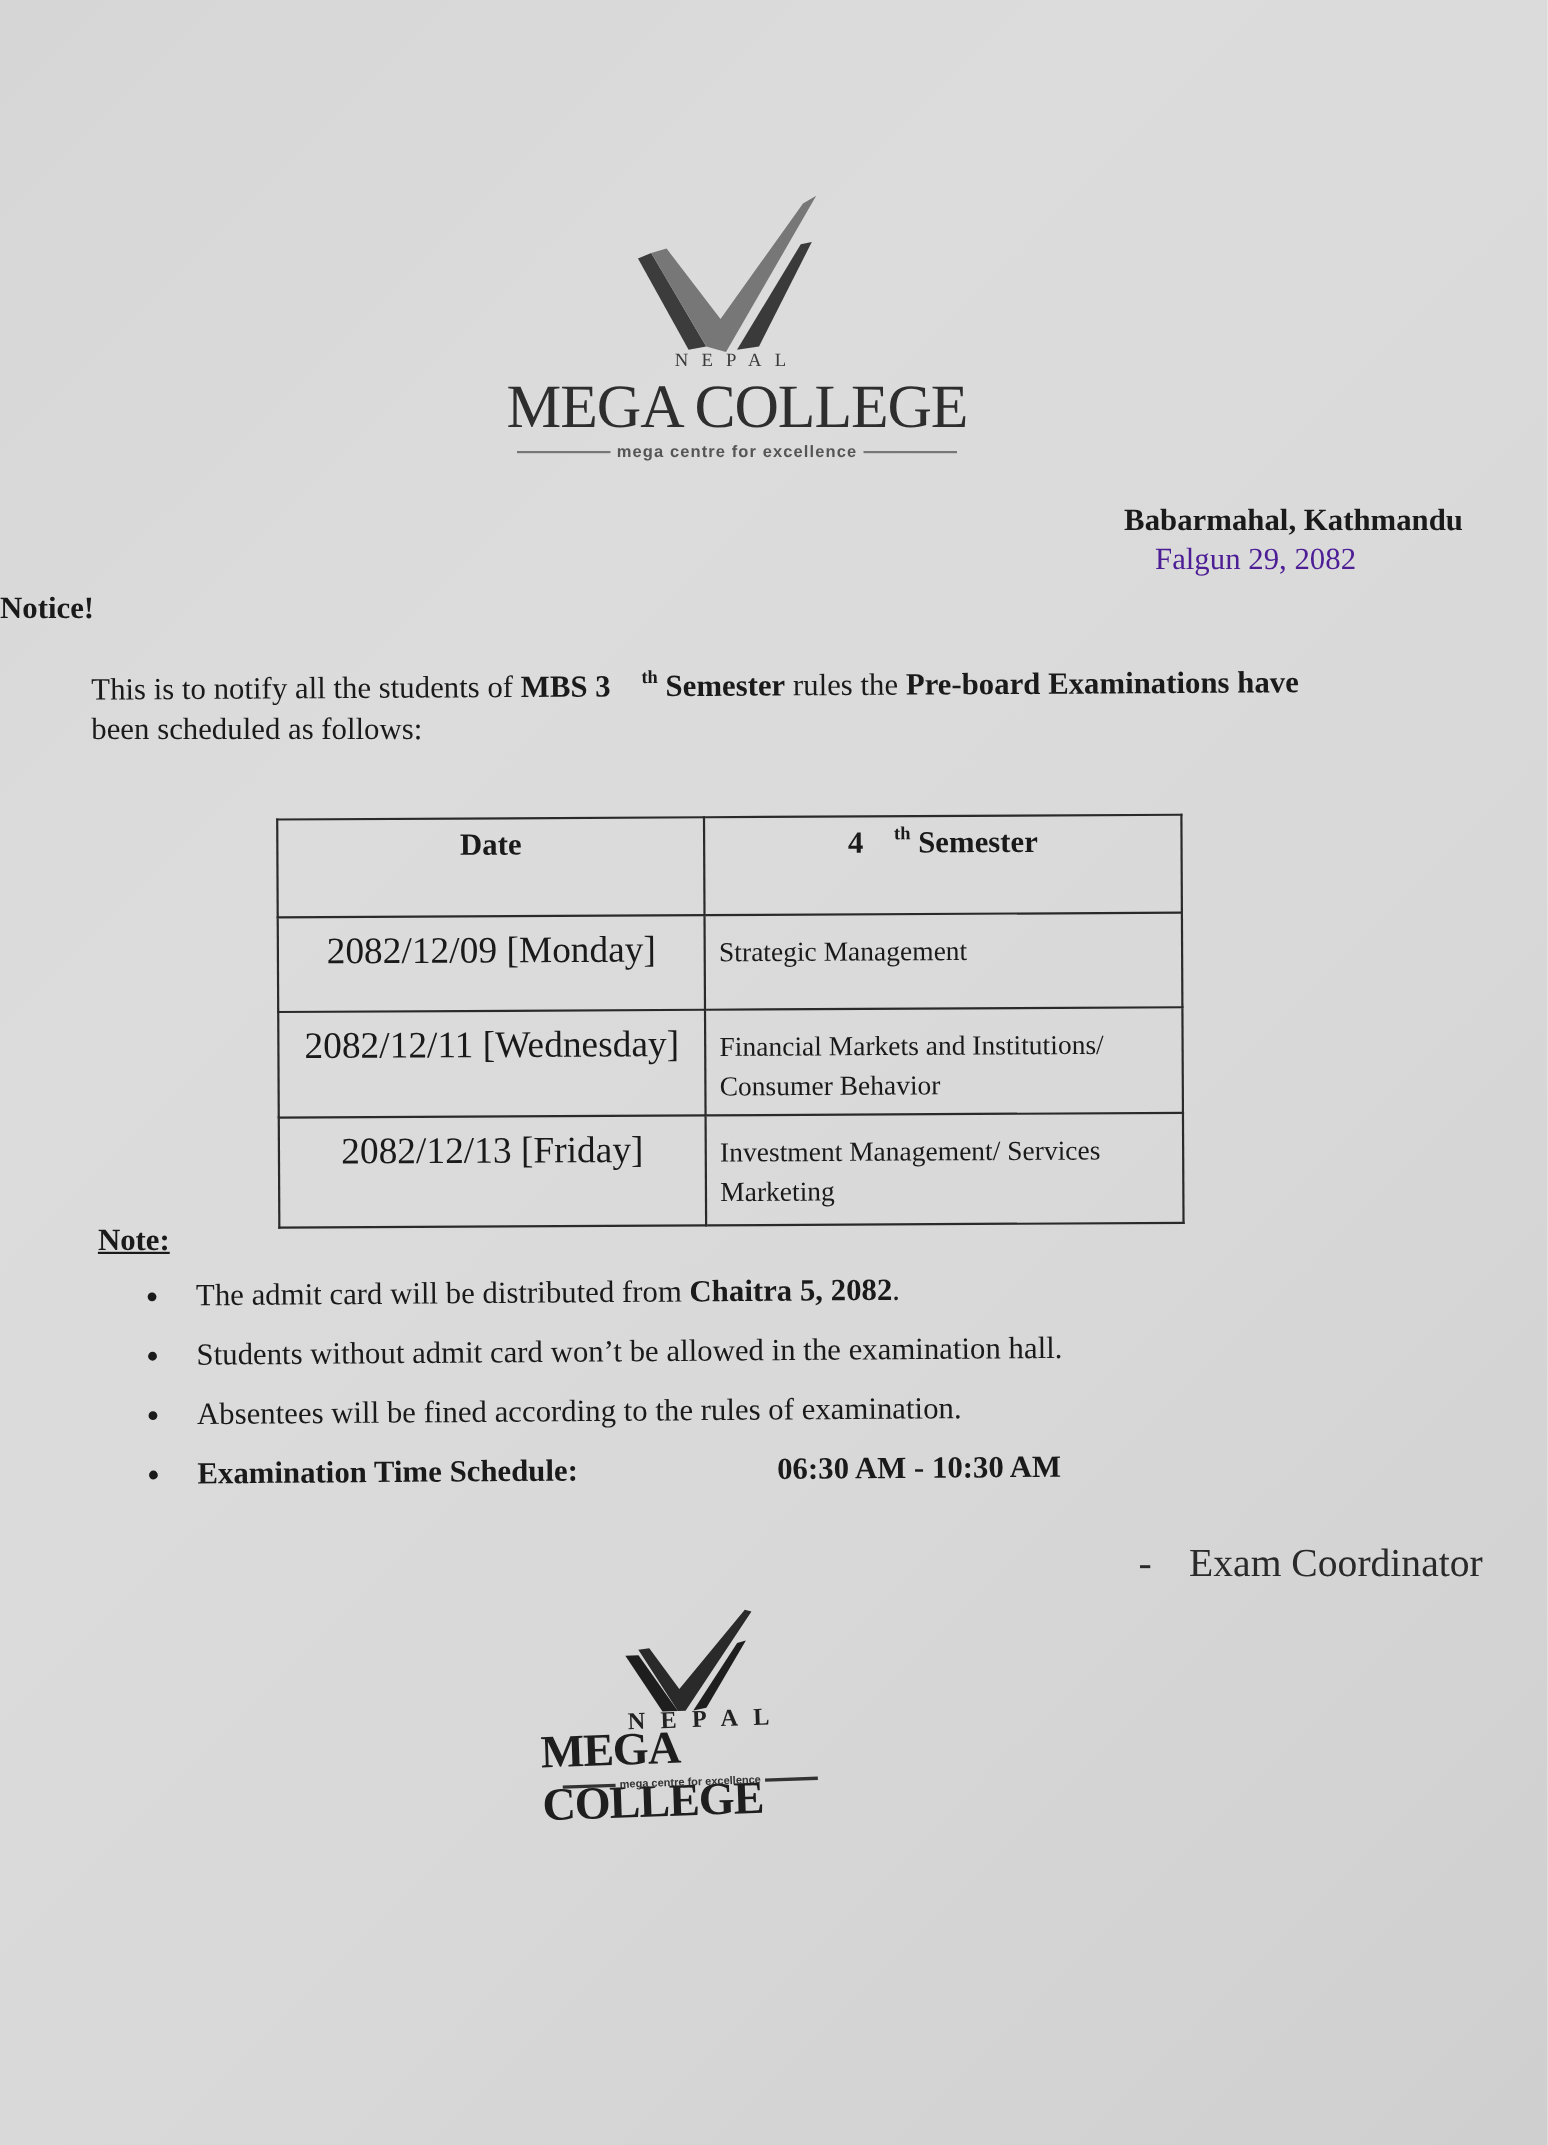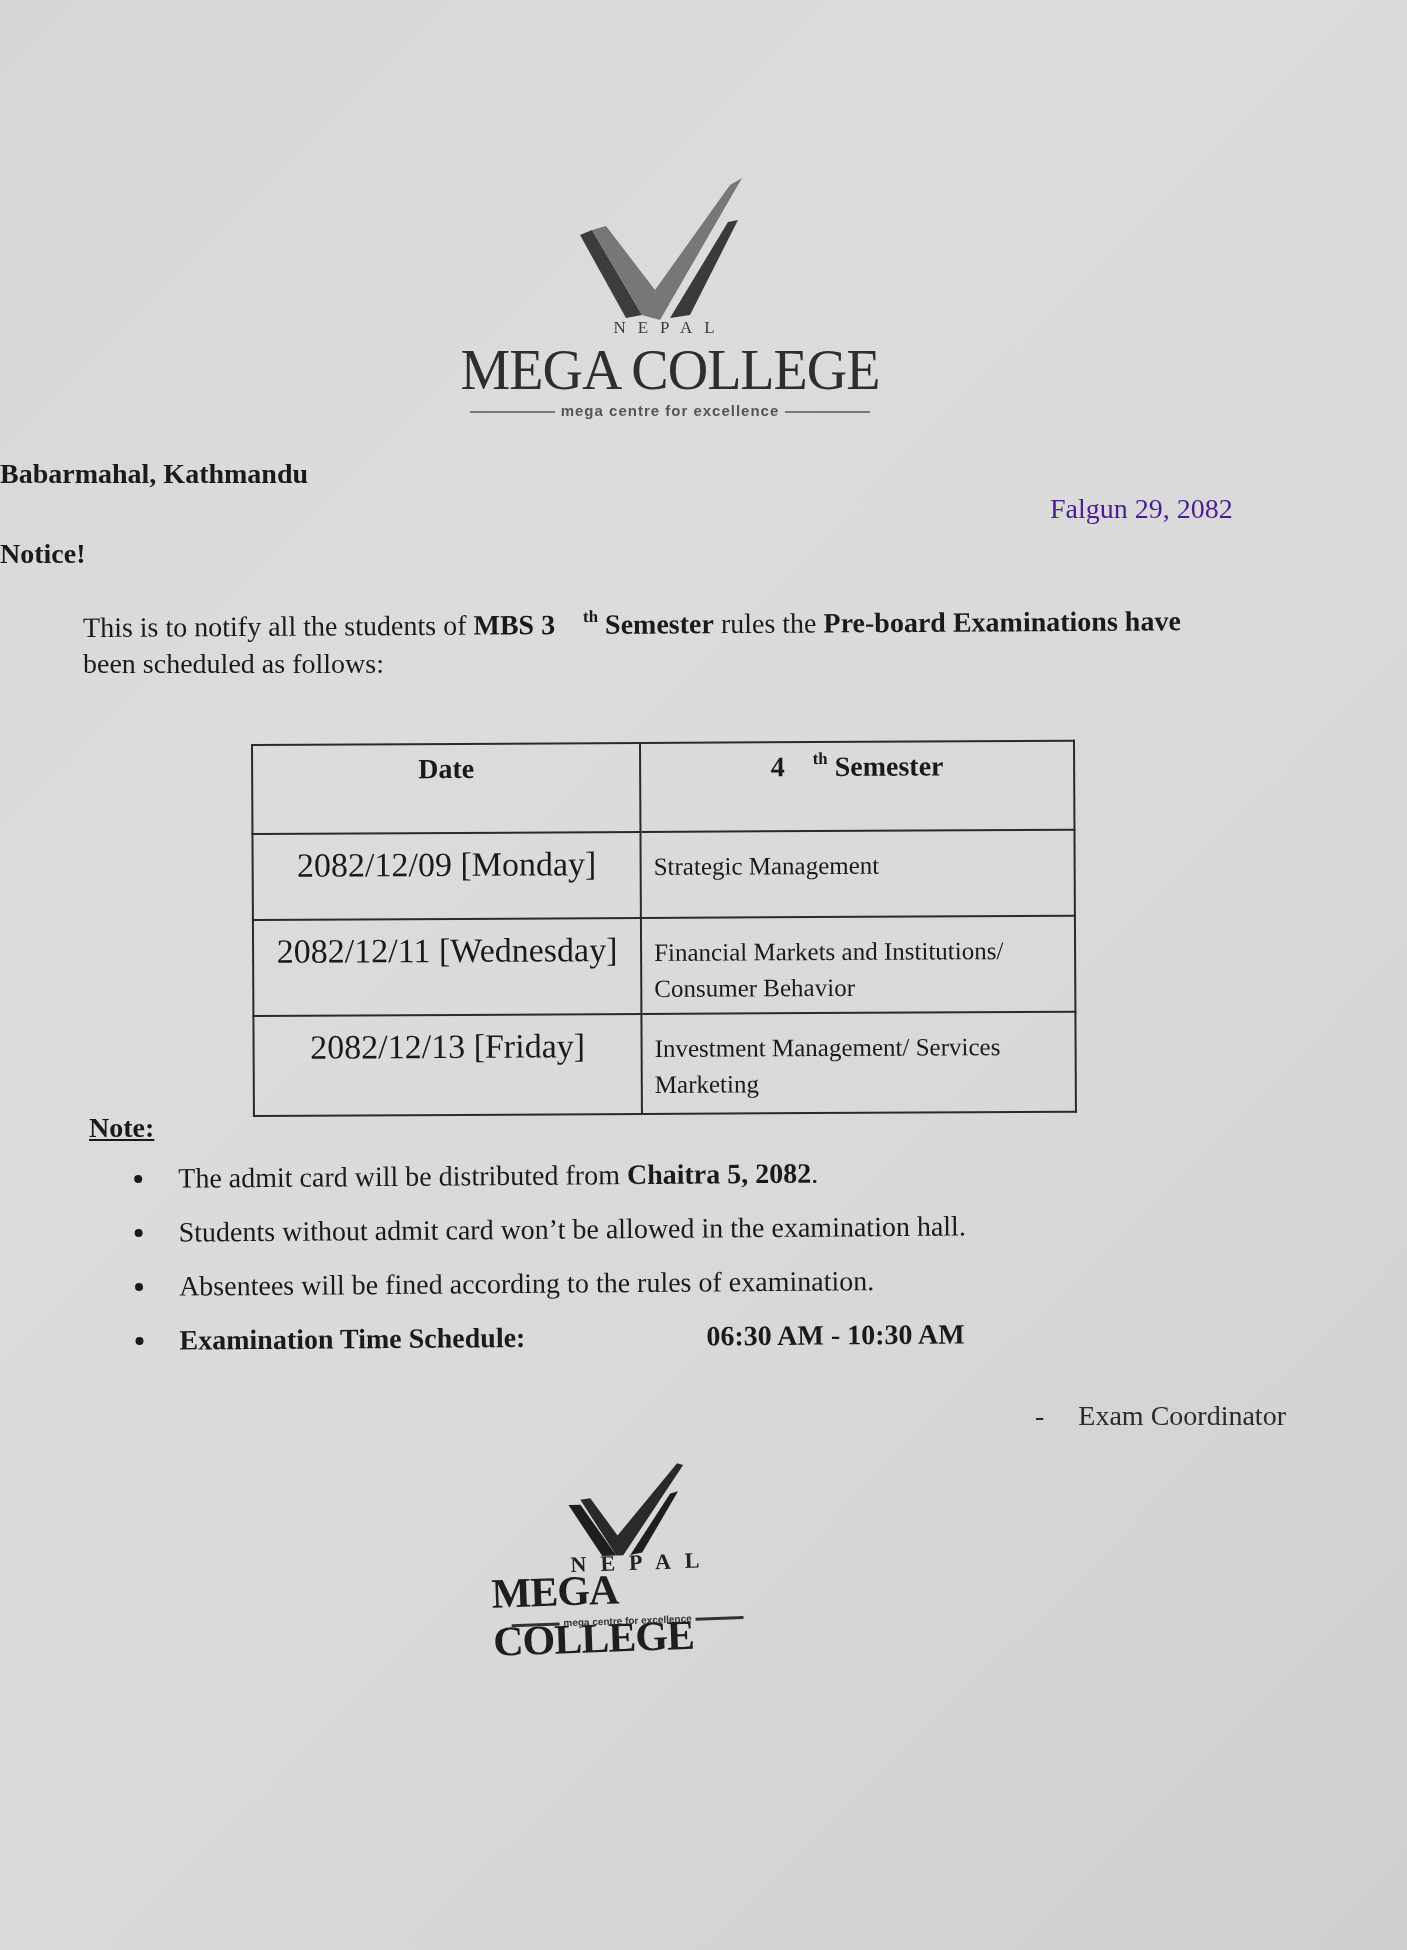--- a/index.html
+++ b/index.html
@@ -11,21 +11,21 @@
     position: relative;
   }
   .abs { position: absolute; }
   .logo-top { left: 450px; top: 170px; width: 440px; height: 250px; }
   .logo-top svg { position: absolute; left: 120px; top: 0; }
   .logo-nepal { position:absolute; left: 0; width: 440px; text-align:center; top: 148px; font-size: 17px; letter-spacing: 12px; color:#3a3a3a; font-family: "Liberation Serif", serif; }
   .logo-name { position:absolute; left: 0; width: 440px; text-align:center; top: 168px; font-size: 56px; color:#2e2e2e; font-family: "Liberation Serif", serif; letter-spacing: -1px; }
   .logo-tag { position:absolute; left: 0; width: 440px; top: 232px; text-align:center; font-size: 15px; color:#555; font-family: "Liberation Sans", sans-serif; font-weight: bold; letter-spacing: 1px; }
   .logo-tag .line { display:inline-block; width: 85px; height: 2px; background:#777; vertical-align: middle; margin: 0 6px; }
 
-  .address { left: 0; width: 1330px; top: 458px; text-align: left; font-size: 28px; font-weight: bold; }
+  .address { left: 0; width: 1330px; top: 458px; text-align: right; font-size: 28px; font-weight: bold; }
   .date { left: 1050px; top: 493px; font-size: 28px; color:#4c1d95; }
   .notice-title { left: 0; width: 1325px; top: 538px; text-align:left; font-size: 28px; font-weight: bold; }
   .para1 { left: 83px; top: 612px; font-size: 28px; transform: rotate(-0.35deg); transform-origin: left; }
   .para2 { left: 83px; top: 648px; font-size: 28px; }
   b { font-weight: bold; }
   sup { font-size: 0.6em; vertical-align: 0.7em; line-height: 0; margin-left: 28px; }
 
   .schedule { left: 251px; top: 744px; border-collapse: collapse; transform: rotate(-0.3deg); transform-origin: left top; }
   .schedule td, .schedule th { border: 2px solid #2a2a2a; vertical-align: top; }
   .schedule th { height: 78px; font-size: 28px; font-weight: bold; text-align:center; padding-top: 8px; }
@@ -35,21 +35,21 @@
   .schedule td.subj-cell { font-size: 25px; padding: 16px 0 0 12px; line-height: 36px; }
   .schedule tr.r1 td { height: 68px; }
   .schedule tr.r2 td { height: 78px; }
   .schedule tr.r3 td { height: 82px; }
 
   .note-label { left: 89px; top: 1112px; font-size: 28px; font-weight: bold; text-decoration: underline; }
   .bullets { left: 130px; top: 1152px; width: 1000px; list-style: none; margin: 0; padding: 0; transform: rotate(-0.45deg); transform-origin: left top; }
   .bullets li { position: relative; height: 54px; line-height: 54px; font-size: 28px; padding-left: 48px; }
   .bullets li .dot { position:absolute; left: 4px; top: 23px; width: 8px; height: 8px; border-radius: 50%; background:#1a1a1a; }
   .bullets li .time { position: absolute; left: 575px; }
-  .signoff { left: 1035px; top: 1400px; font-size: 28px; color:#2a2a2a; }
+  .signoff { left: 1035px; top: 1400px; font-size: 36px; color:#2a2a2a; }
   .signoff .dash { margin-right: 34px; }
 
   .logo-bottom { left: 480px; top: 1455px; width: 300px; height: 185px; transform: rotate(-2deg); }
   .lb-nepal { position:absolute; left: 90px; top: 95px; font-size: 22px; letter-spacing: 14px; font-weight: bold; color:#222; }
   .lb-name { position:absolute; left: 10px; top: 110px; font-size: 42px; font-weight: bold; color:#1e1e1e; letter-spacing: -1px; }
   .lb-tag { position:absolute; left: 0; top: 160px; width: 290px; text-align:center; font-family:"Liberation Sans", sans-serif; font-size: 10px; font-weight: bold; color:#333; }
   .lb-tag .line { display:inline-block; width: 48px; height: 3px; background:#333; vertical-align: middle; margin: 0 4px; }
 </style>
 </head>
 <body>

